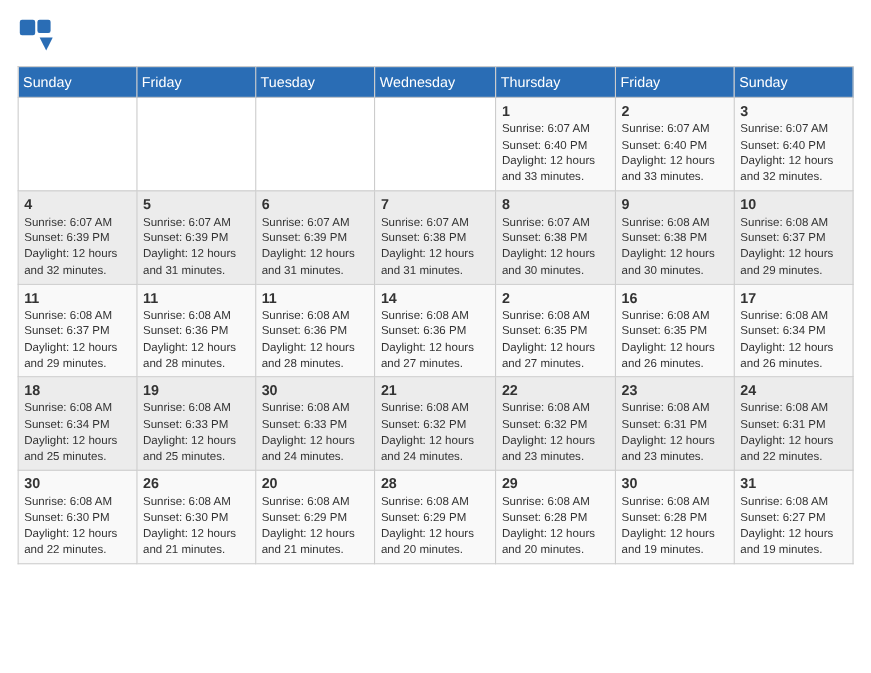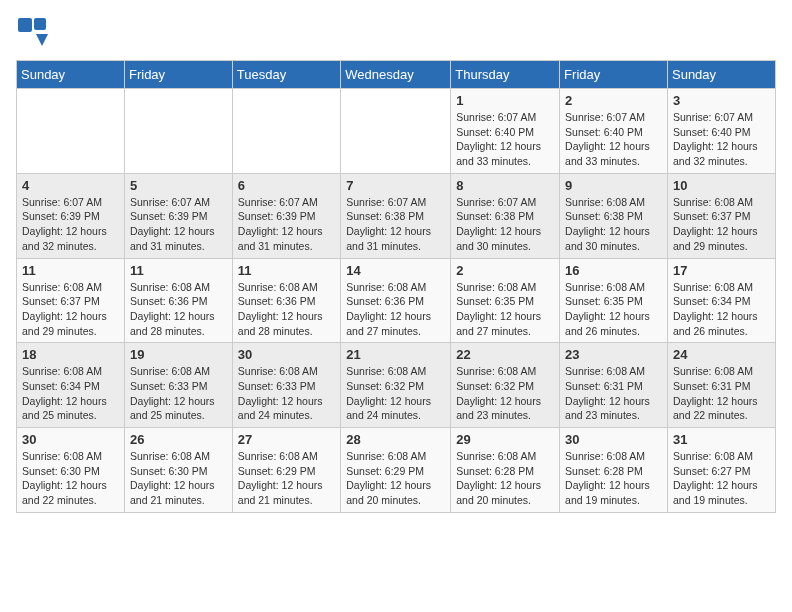--- a/index.html
+++ b/index.html
@@ -311,21 +311,21 @@
 and 22 minutes.</div>
         </td>
         <td>
           <div class="day-num">26</div>
           <div class="day-info" style="white-space: pre-line;">Sunrise: 6:08 AM
 Sunset: 6:30 PM
 Daylight: 12 hours
 and 21 minutes.</div>
         </td>
         <td>
-          <div class="day-num">27</div>
+          <div class="day-num">20</div>
           <div class="day-info" style="white-space: pre-line;">Sunrise: 6:08 AM
 Sunset: 6:29 PM
 Daylight: 12 hours
 and 21 minutes.</div>
         </td>
         <td>
           <div class="day-num">28</div>
           <div class="day-info" style="white-space: pre-line;">Sunrise: 6:08 AM
 Sunset: 6:29 PM
 Daylight: 12 hours

